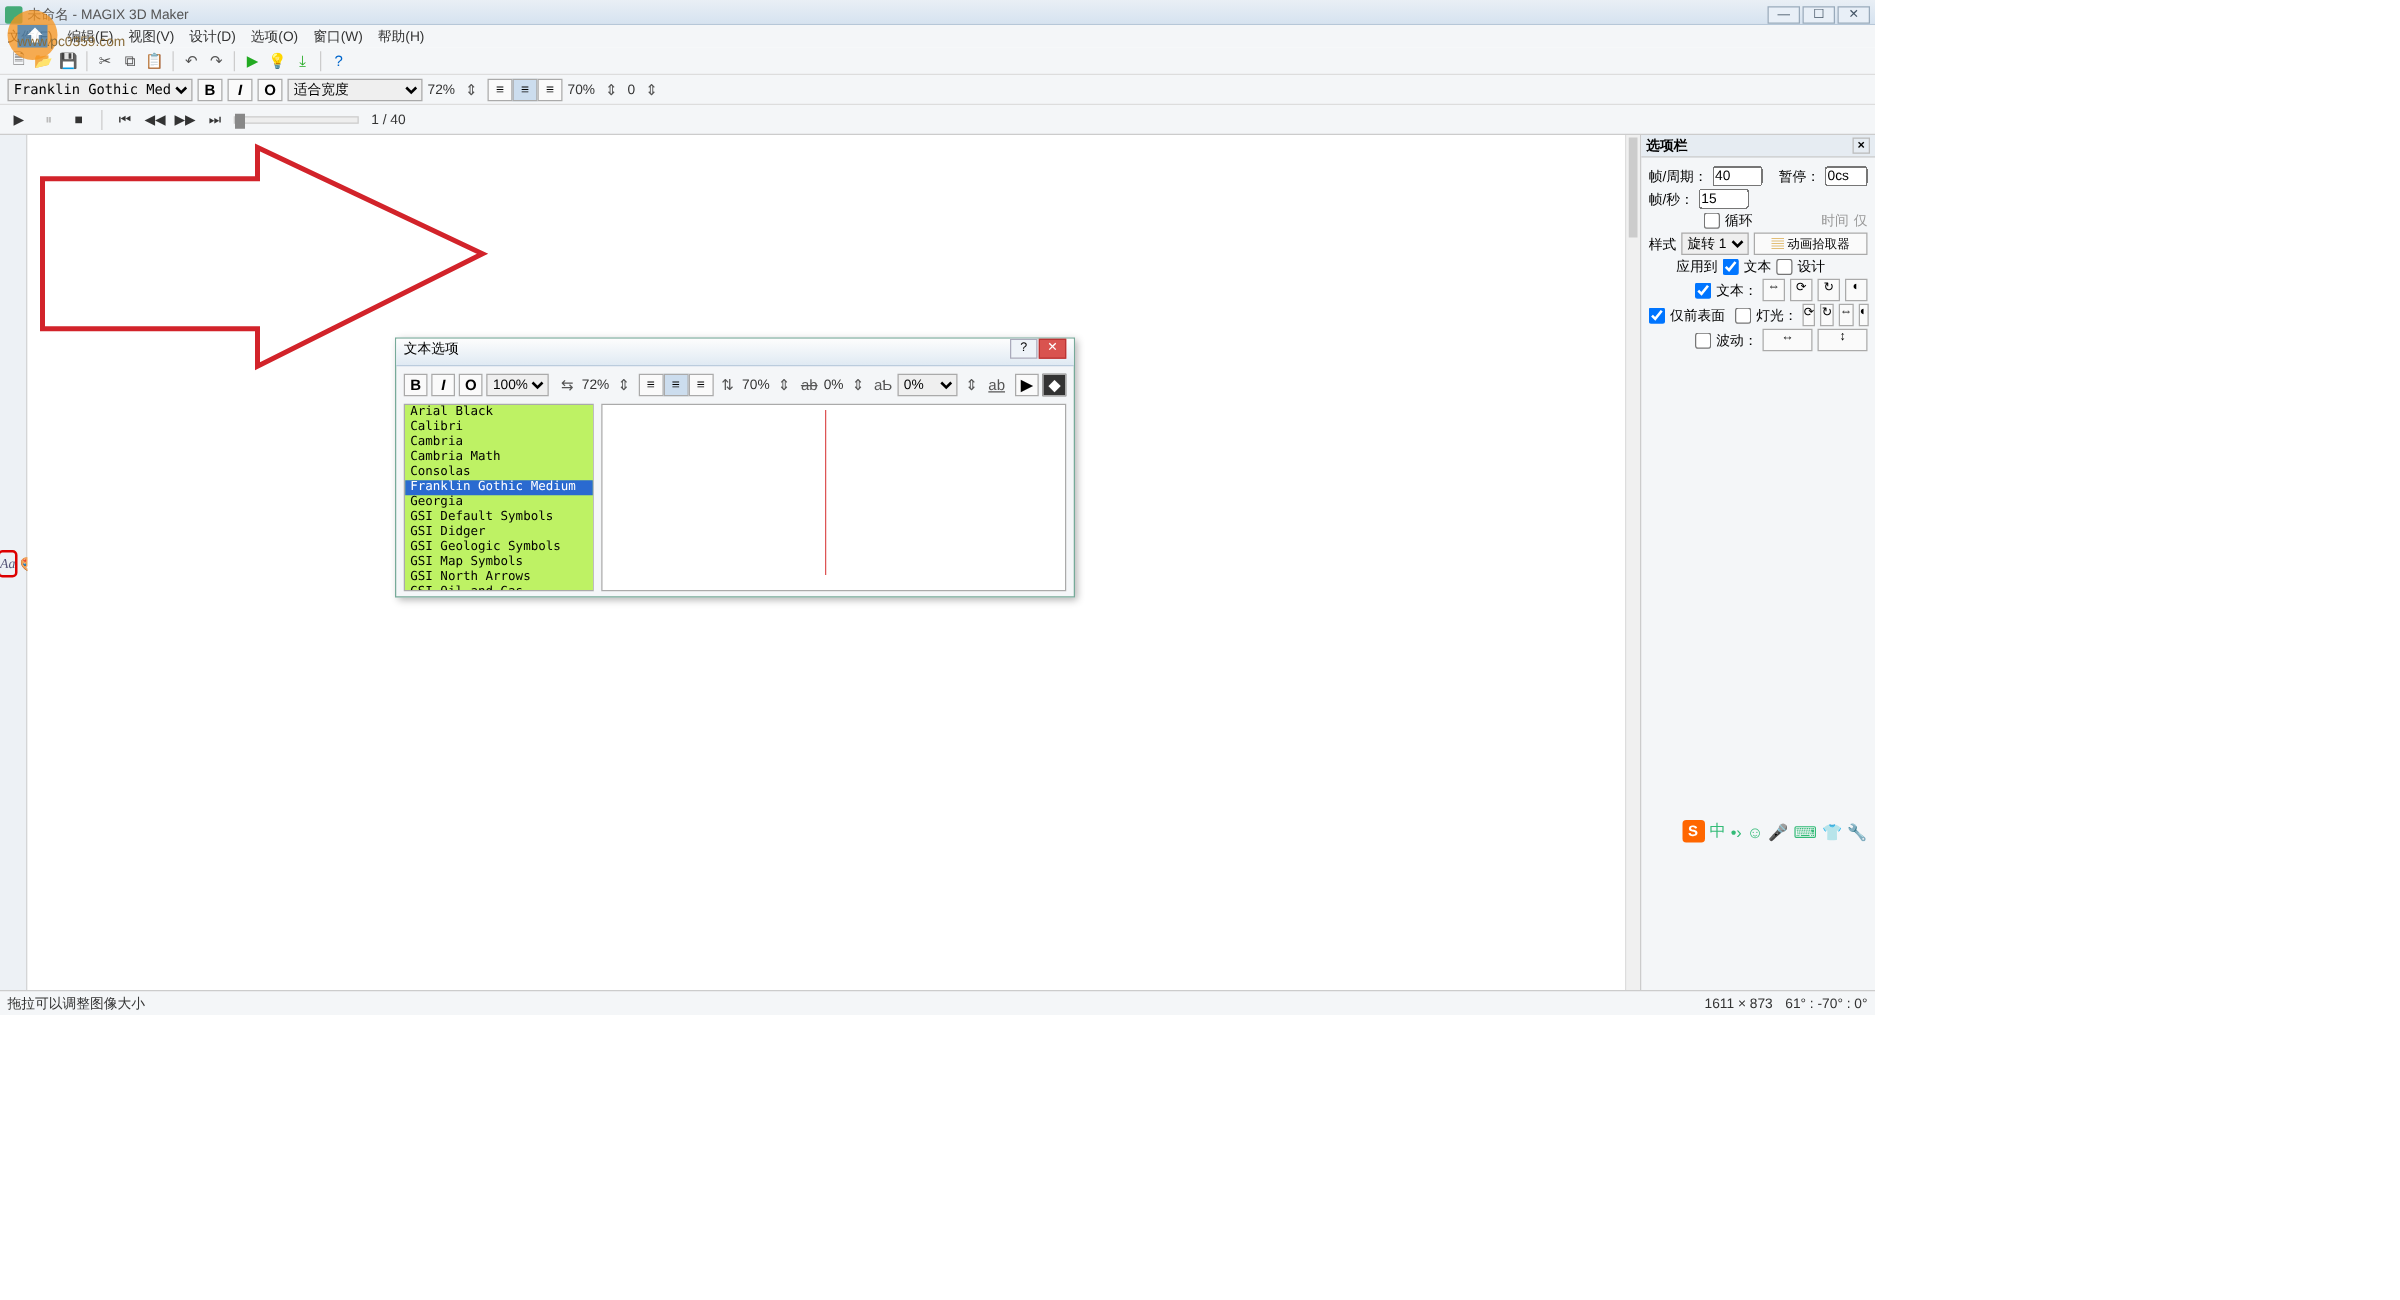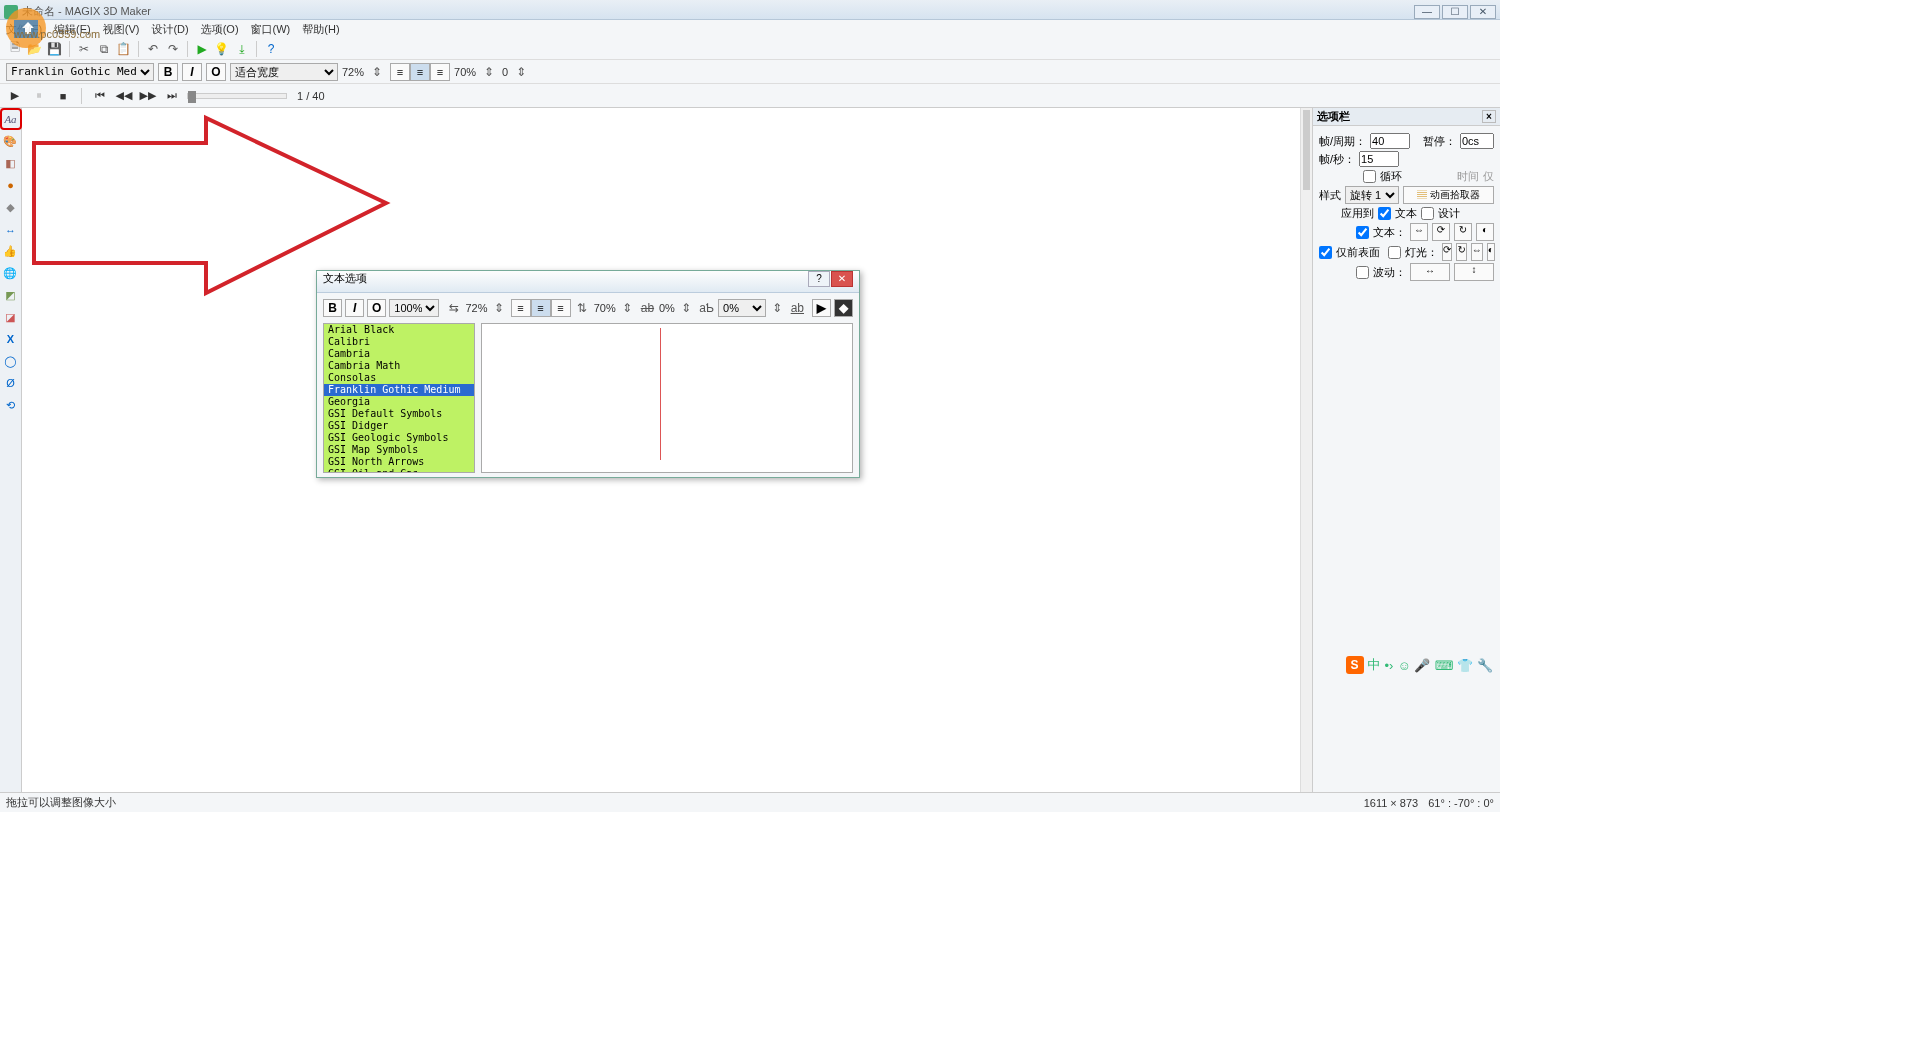--- a/index.html
+++ b/index.html
@@ -20,21 +20,21 @@
 .combo { height: 18px; font-size: 11px; border: 1px solid #aaa; }
 .pct { font-size: 11px; color: #333; }
 .align-grp { display: flex; }
 .align-grp span { width: 20px; height: 18px; border: 1px solid #aaa; background: #fafafa; font-size: 11px; text-align: center; line-height: 16px; }
 .align-grp span.sel { background: #cde; }
 .playbar { height: 24px; display: flex; align-items: center; padding: 0 6px; gap: 6px; background: #f4f6f8; border-bottom: 1px solid #ccc; }
 .playbtn { width: 18px; height: 18px; display: inline-flex; align-items: center; justify-content: center; font-size: 11px; color: #333; }
 .timeline { width: 100px; height: 6px; background: #eee; border: 1px solid #ccc; position: relative; }
 .timeline .knob { position: absolute; left: 0; top: -3px; width: 8px; height: 12px; background: #888; }
 .framecount { font-size: 11px; color: #333; margin-left: 4px; }
-.leftbar { position: absolute; top: 108px; left: 0; width: 22px; bottom: 20px; background: #edf1f5; border-right: 1px solid #ccc; display: flex; flex-direction: column; align-items: center; padding-top: 2px; gap: 4px; }
+.leftbar { position: absolute; top: 108px; left: 0; width: 22px; bottom: 20px; background: #edf1f5; border-right: 1px solid #ccc; display: flex; flex-direction: row; align-items: center; padding-top: 2px; gap: 4px; }
 .leftbar .tool { width: 18px; height: 18px; border-radius: 2px; display: flex; align-items: center; justify-content: center; font-size: 11px; }
 .leftbar .tool.active { outline: 2px solid #d00; outline-offset: 0; }
 .canvas { position: absolute; top: 108px; left: 22px; right: 200px; bottom: 20px; background: #fff; overflow: hidden; }
 .scroll-v { position: absolute; top: 108px; right: 188px; width: 12px; bottom: 20px; background: #f0f0f0; border-left: 1px solid #ddd; }
 .scroll-v .thumb { background: #ccc; margin: 2px; height: 80px; }
 .arrow-annot { position: absolute; top: 0; left: 4px; pointer-events: none; }
 .rightpanel { position: absolute; top: 108px; right: 0; width: 188px; bottom: 20px; background: #f4f6f8; border-left: 1px solid #ccc; }
 .rightpanel .hdr { height: 18px; background: #e6ecf2; border-bottom: 1px solid #ccc; padding: 0 4px; font-size: 11px; display: flex; align-items: center; font-weight: bold; }
 .rightpanel .hdr .x { margin-left: auto; width: 14px; text-align: center; border: 1px solid #bbb; font-size: 10px; }
 .opt-btn { display: block; width: 176px; height: 18px; margin: 0 auto 1px auto; border: 1px solid #b8c4d0; background: linear-gradient(#fff,#e8eef4); font-size: 11px; text-align: center; line-height: 16px; }

